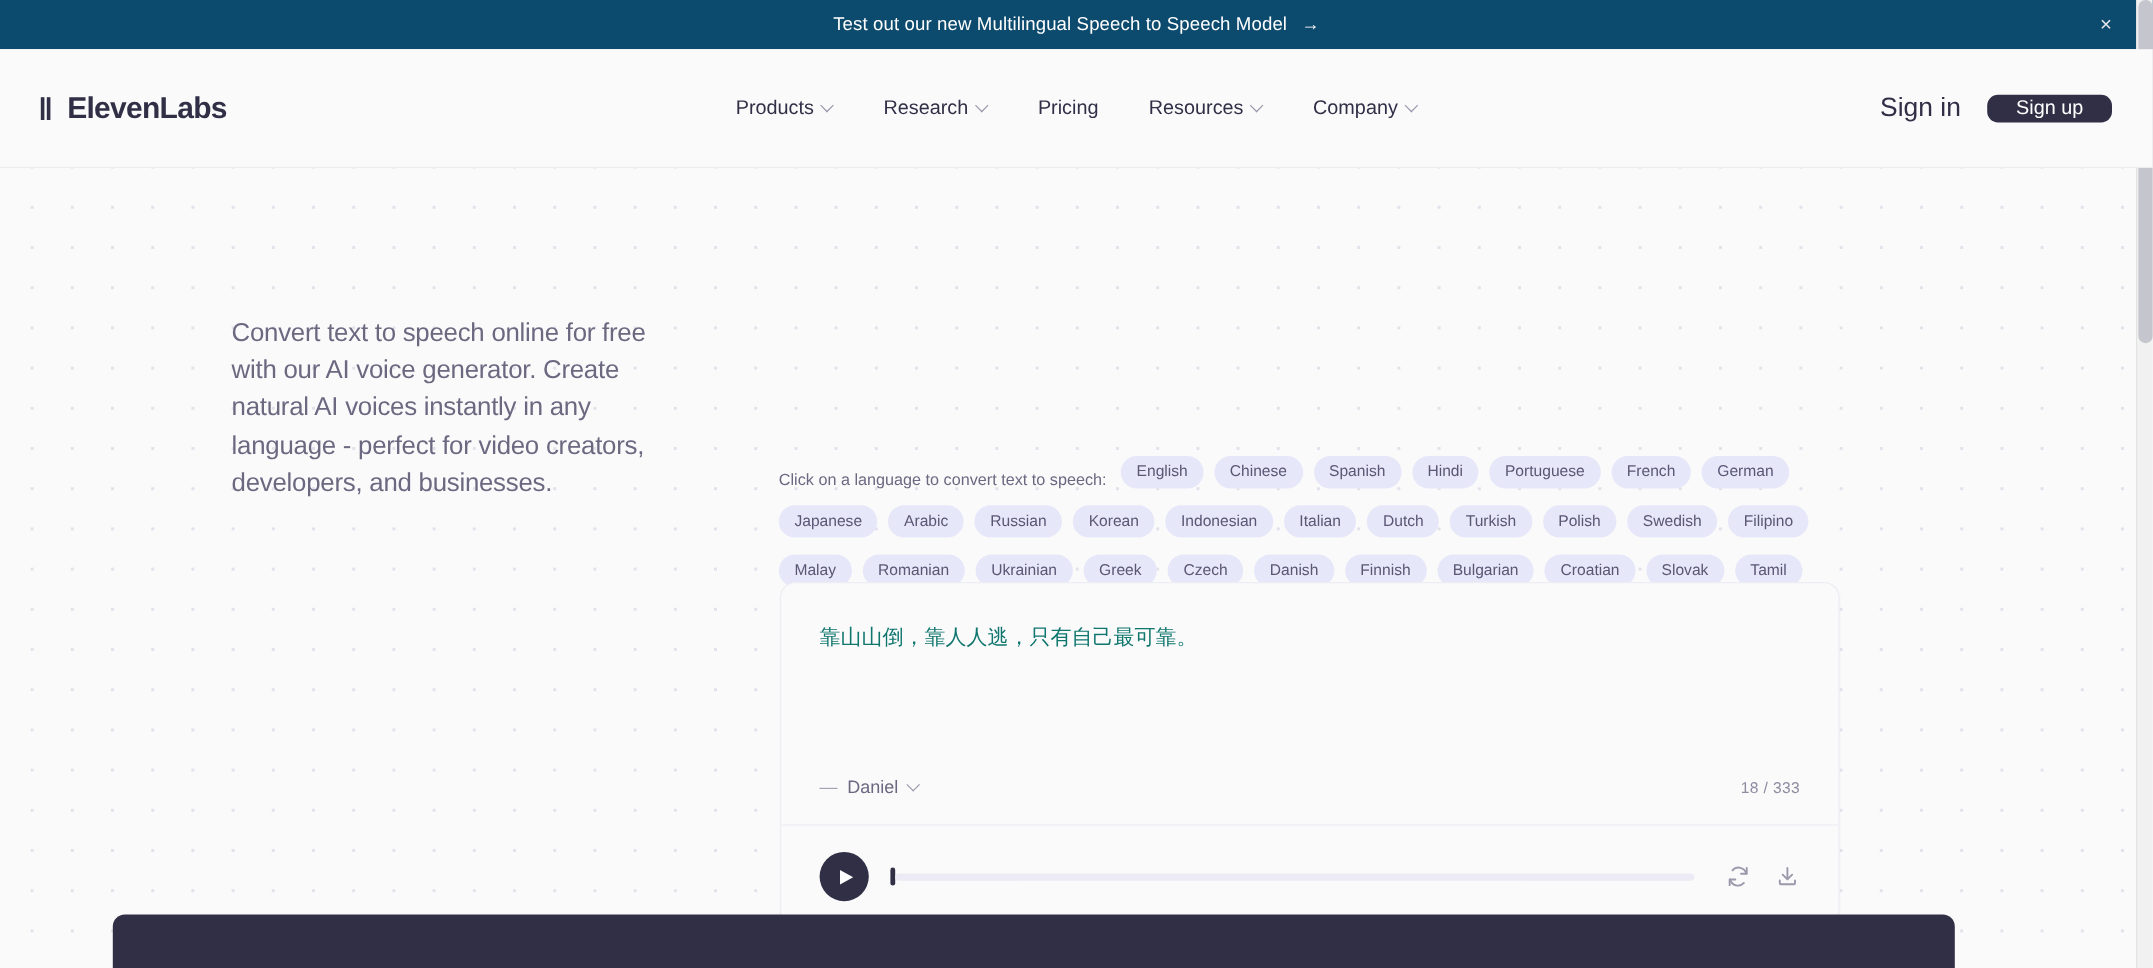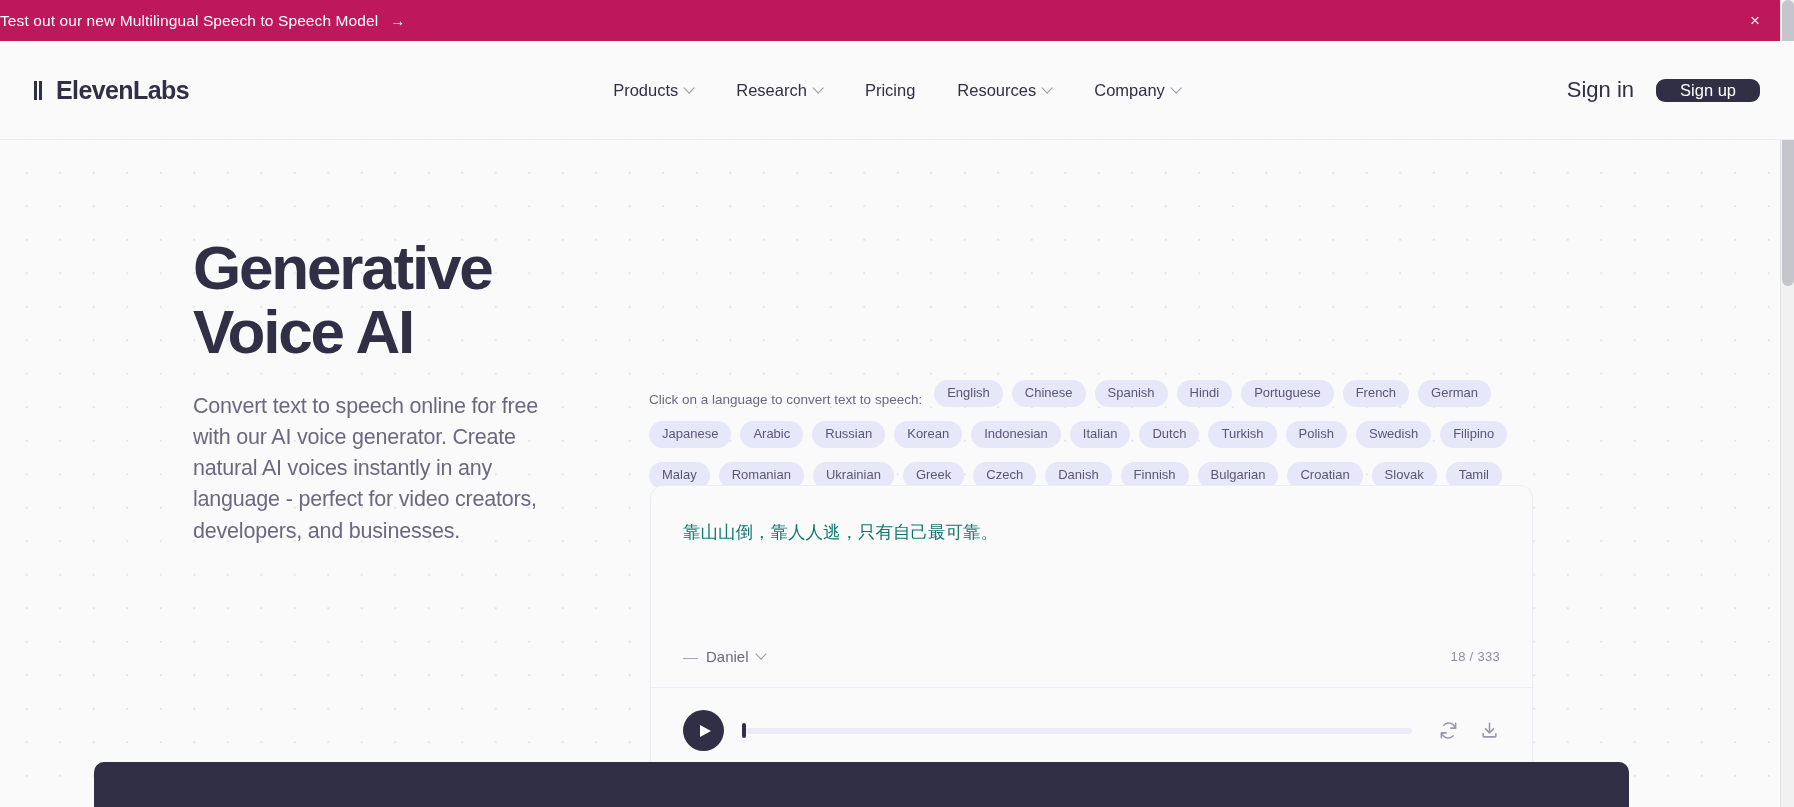--- a/index.html
+++ b/index.html
@@ -14,25 +14,25 @@
     font-family: "Liberation Sans", sans-serif;
     background: #fafafb;
     color: #312f46;
     position: relative;
   }
 
   
   .announce-bar {
     position: relative;
     height: 41px;
-    background: #be185d;
+    background: #0c4a6e;
     color: #ffffff;
     display: flex;
     align-items: center;
-    justify-content: flex-start;
+    justify-content: center;
   }
   .announce-inner {
     display: flex;
     align-items: center;
     gap: 12px;
     font-size: 15.5px;
     letter-spacing: .1px;
     cursor: pointer;
   }
   .announce-text { color: #ffffff; }
@@ -424,24 +424,20 @@
 
   <div class="header-actions">
     <a class="signin-link">Sign in</a>
     <button class="signup-btn">Sign up</button>
   </div>
 </header>
 
 <section class="hero">
 
   <div class="hero-copy">
-    <h1 class="hero-title">
-      <span>Generative</span><br>
-      <span>Voice AI</span>
-    </h1>
     <p class="hero-sub">Convert text to speech online for free with our AI voice generator. Create natural AI voices instantly in any language - perfect for video creators, developers, and businesses.</p>
   </div>
 
   <div class="lang-area">
     <div class="lang-rows">
       <span class="lang-prompt">Click on a language to convert text to speech:</span>
       <button class="chip">English</button>
       <button class="chip">Chinese</button>
       <button class="chip">Spanish</button>
       <button class="chip">Hindi</button>

